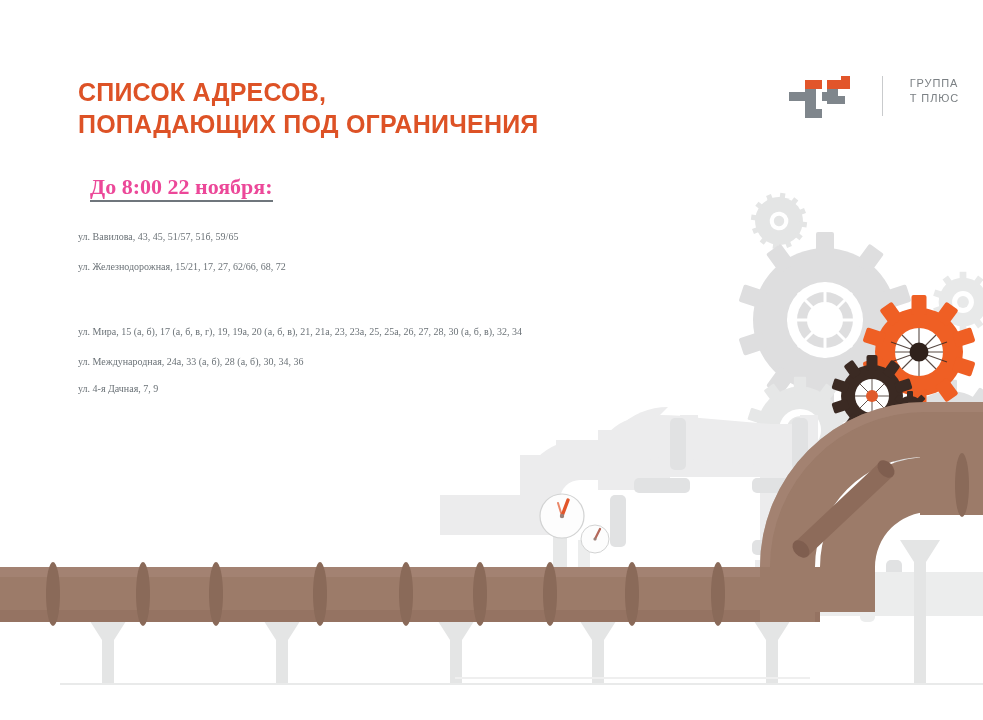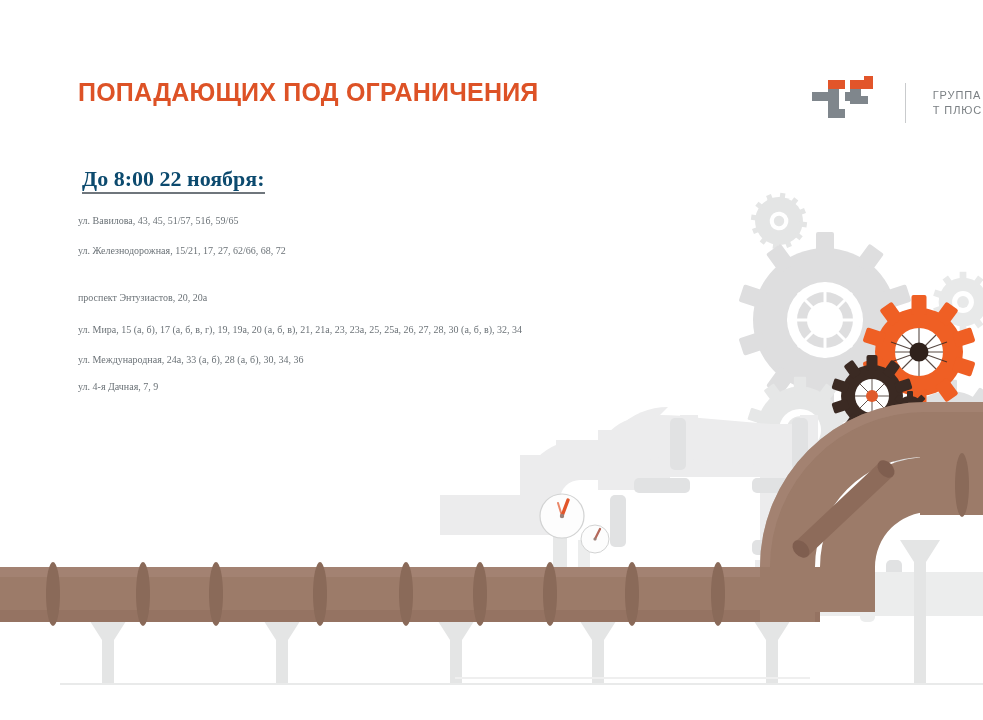--- a/index.html
+++ b/index.html
@@ -36,24 +36,23 @@
     left: 0; top: 0;
     width: 983px;
     height: 720px;
     pointer-events: none;
   }
   .content > * { pointer-events: auto; }
 
   
   .logo {
     position: absolute;
-    right: 1px;
+    right: 24px;
     top: 76px;
     display: flex;
-    align-items: center;
     gap: 27px;
   }
   .logo-mark { width: 66px; height: 54px; display: block; }
   .logo-divider {
     width: 1px;
     height: 40px;
     background: #c9cbcd;
   }
   .logo-text {
     font-family: "Liberation Sans", "DejaVu Sans", sans-serif;
@@ -85,25 +84,25 @@
     position: absolute;
     left: 78px;
     top: 162px;
     width: 720px;
   }
   .sec-heading {
     font-family: "Liberation Serif", "DejaVu Serif", serif;
     font-weight: bold;
     font-size: 22px;
     line-height: 1.15;
-    color: #0c4a6e;
+    color: #ec4899;
     display: inline-block;
     border-bottom: 2px solid #6f767c;
     padding-bottom: 1px;
-    margin: 4px;
+    margin: 12px;
   }
   .sec-1 { margin-bottom: 16px; }
   .sec-2 { margin-top: 20px; margin-bottom: 14px; }
 
   .addr {
     font-family: "Liberation Serif", "DejaVu Serif", serif;
     font-size: 10px;
     line-height: 1.42;
     color: #6b7277;
     margin: 0 0 16px 0;
@@ -443,32 +442,32 @@
         <rect x="33" y="16" width="8" height="9" fill="#7f868c"></rect>
       </svg>
       <div class="logo-divider"></div>
       <div class="logo-text">
         <div>ГРУППА</div>
         <div>Т ПЛЮС</div>
       </div>
     </div>
 
     <h1 class="title">
+      <span class="tline">СПИСОК АДРЕСОВ,</span>
       <span class="tline">ПОПАДАЮЩИХ ПОД ОГРАНИЧЕНИЯ</span>
     </h1>
 
     <div class="body-block">
 
       <div class="sec-1">
         <h2 class="sec-heading">До 8:00 22 ноября:</h2>
       </div>
       <p class="addr">ул. Вавилова, 43, 45, 51/57, 51б, 59/65</p>
       <p class="addr">ул. Железнодорожная, 15/21, 17, 27, 62/66, 68, 72</p>
       <div class="spacer-gap"></div>
-      <p class="addr">проспект Энтузиастов, 20, 20а</p>
 
       <p class="addr wide">ул. Мира, 15 (а, б), 17 (а, б, в, г), 19, 19а, 20 (а, б, в), 21, 21а, 23, 23а, 25, 25а, 26, 27, 28, 30 (а, б, в), 32, 34</p>
       <p class="addr tight">ул. Международная, 24а, 33 (а, б), 28 (а, б), 30, 34, 36</p>
       <p class="addr tight">ул. 4-я Дачная, 7, 9</p>
 
     </div>
   </div>
 </div>
 
 </body></html>

